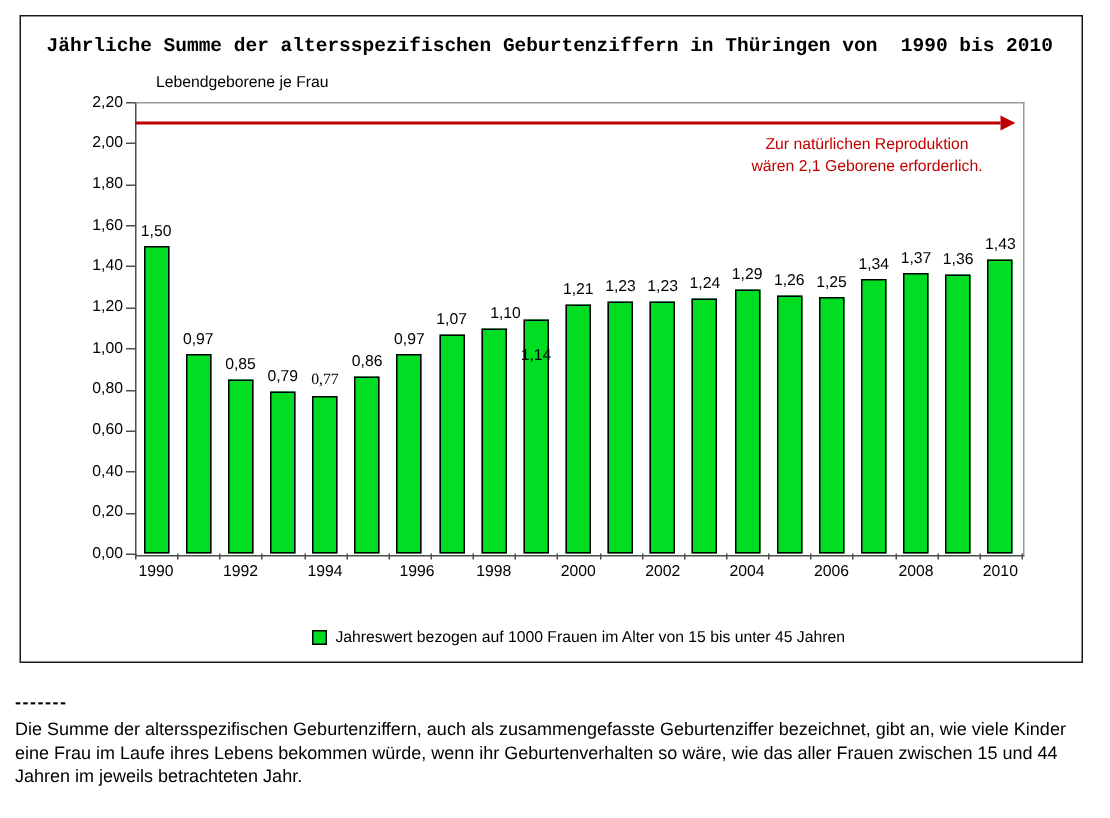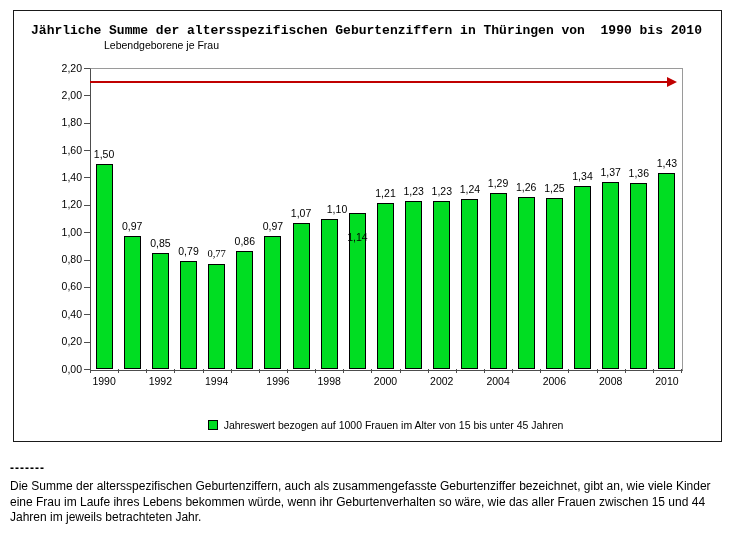--- a/index.html
+++ b/index.html
@@ -1,21 +1,21 @@
 <!DOCTYPE html>
 <html style="--bar-color: #00dd22; --accent-red: #c00000;"><head>
 <meta charset="utf-8">
 <style>
   html,body{margin:0;padding:0;background:#fff;}
   .page{position:relative;width:740px;height:545px;background:#ffffff;
         font-family:"Liberation Sans",sans-serif;color:#000;overflow:hidden;}
   .abs{position:absolute;}
   .chart-border{left:13px;top:10px;width:707px;height:430px;border:1px solid #1a1a1a;background:#fff;}
   .title{left:14px;top:23px;width:705px;text-align:center;font-size:13px;font-weight:bold;white-space:pre;font-family:Liberation Mono, monospace;}
-  .unit-label{left:92px;top:39px;font-size:10.5px;padding-left:12px;}
+  .unit-label{left:92px;top:49px;font-size:10.5px;padding-left:12px;}
   .plot-area{left:90px;top:68px;width:591px;height:301px;
              border-top:1px solid #9a9a9a;border-right:1px solid #9a9a9a;
              border-left:1px solid #4d4d4d;border-bottom:1px solid #4d4d4d;background:#fff;}
   .ytick-label{width:36px;text-align:right;font-size:10.5px;line-height:13px;}
   .tickmark{background:#4d4d4d;}
   .bar{background:var(--bar-color);border:1px solid #000;box-sizing:border-box;}
   .bar-label{width:40px;text-align:center;font-size:10.5px;white-space:nowrap;}
   .xtick-label{width:40px;text-align:center;font-size:10.5px;}
   .ref-line{background:var(--accent-red);}
   .ref-arrow{width:0;height:0;border-top:5px solid transparent;border-bottom:5px solid transparent;
@@ -31,20 +31,22 @@
 </style>
 </head>
 <body>
 
 <div class="page" id="page">
   <div class="abs chart-border"></div>
   <div class="abs title">Jährliche Summe der altersspezifischen Geburtenziffern in Thüringen von  1990 bis 2010</div>
   <div class="abs unit-label">Lebendgeborene je Frau</div>
   <div class="abs plot-area"></div>
   <div class="abs annotation">
+    <div>Zur natürlichen Reproduktion</div>
+    <div>wären 2,1 Geborene erforderlich.</div>
   </div>
   <div class="abs legend">
     <span class="legend-marker"></span>
     <span>Jahreswert bezogen auf 1000 Frauen im Alter von 15 bis unter 45 Jahren</span>
   </div>
   <div class="abs footnote-sep">-------</div>
   <div class="abs footnote-text">Die Summe der altersspezifischen Geburtenziffern, auch als zusammengefasste Geburtenziffer bezeichnet, gibt an, wie viele Kinder eine Frau im Laufe ihres Lebens bekommen würde, wenn ihr Geburtenverhalten so wäre, wie das aller Frauen zwischen 15 und 44 Jahren im jeweils betrachteten Jahr.</div>
 <div class="abs ytick-label" style="left: 46px; top: 362.5px;">0,00</div>
     <div class="abs tickmark" style="left: 84px; top: 369px; width: 6px; height: 1px;"></div>
     <div class="abs ytick-label" style="left: 46px; top: 335.136px;">0,20</div>

